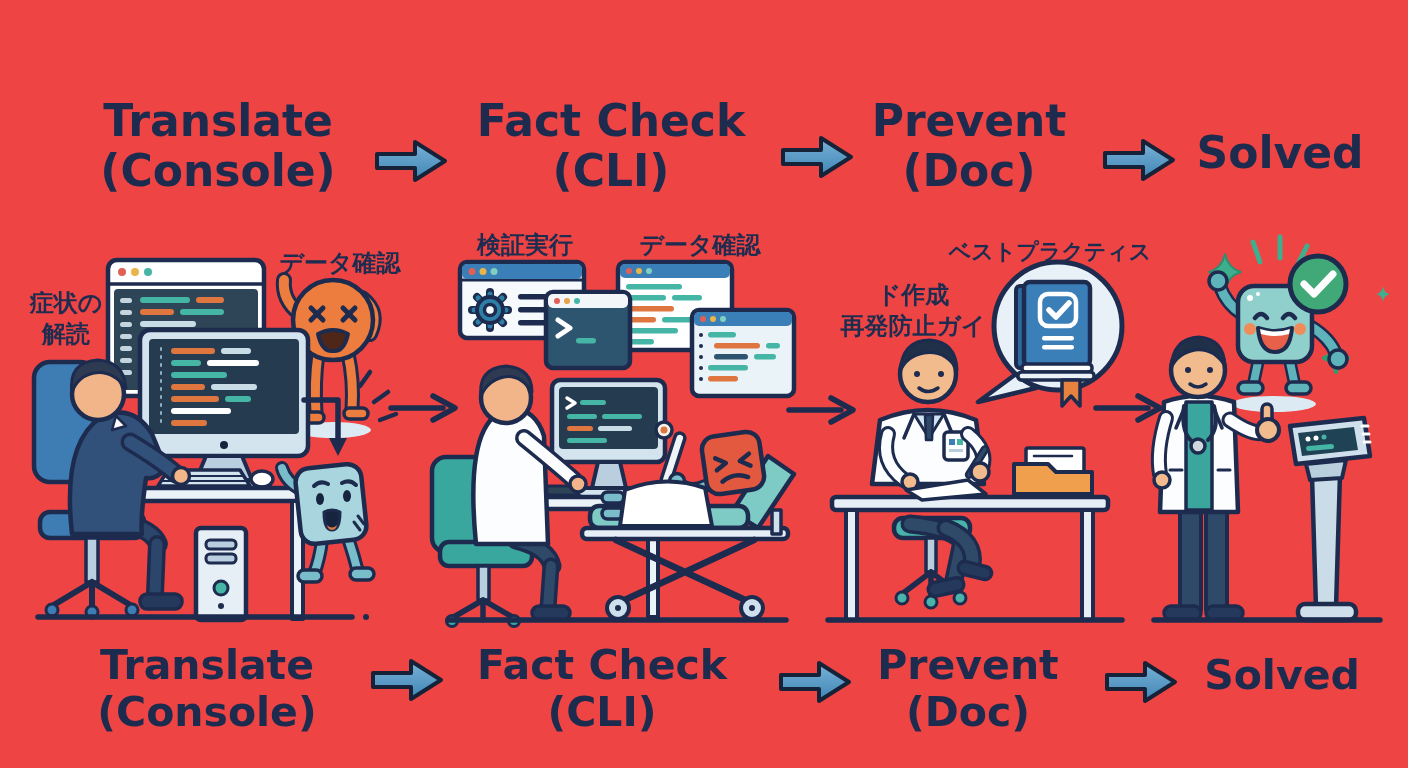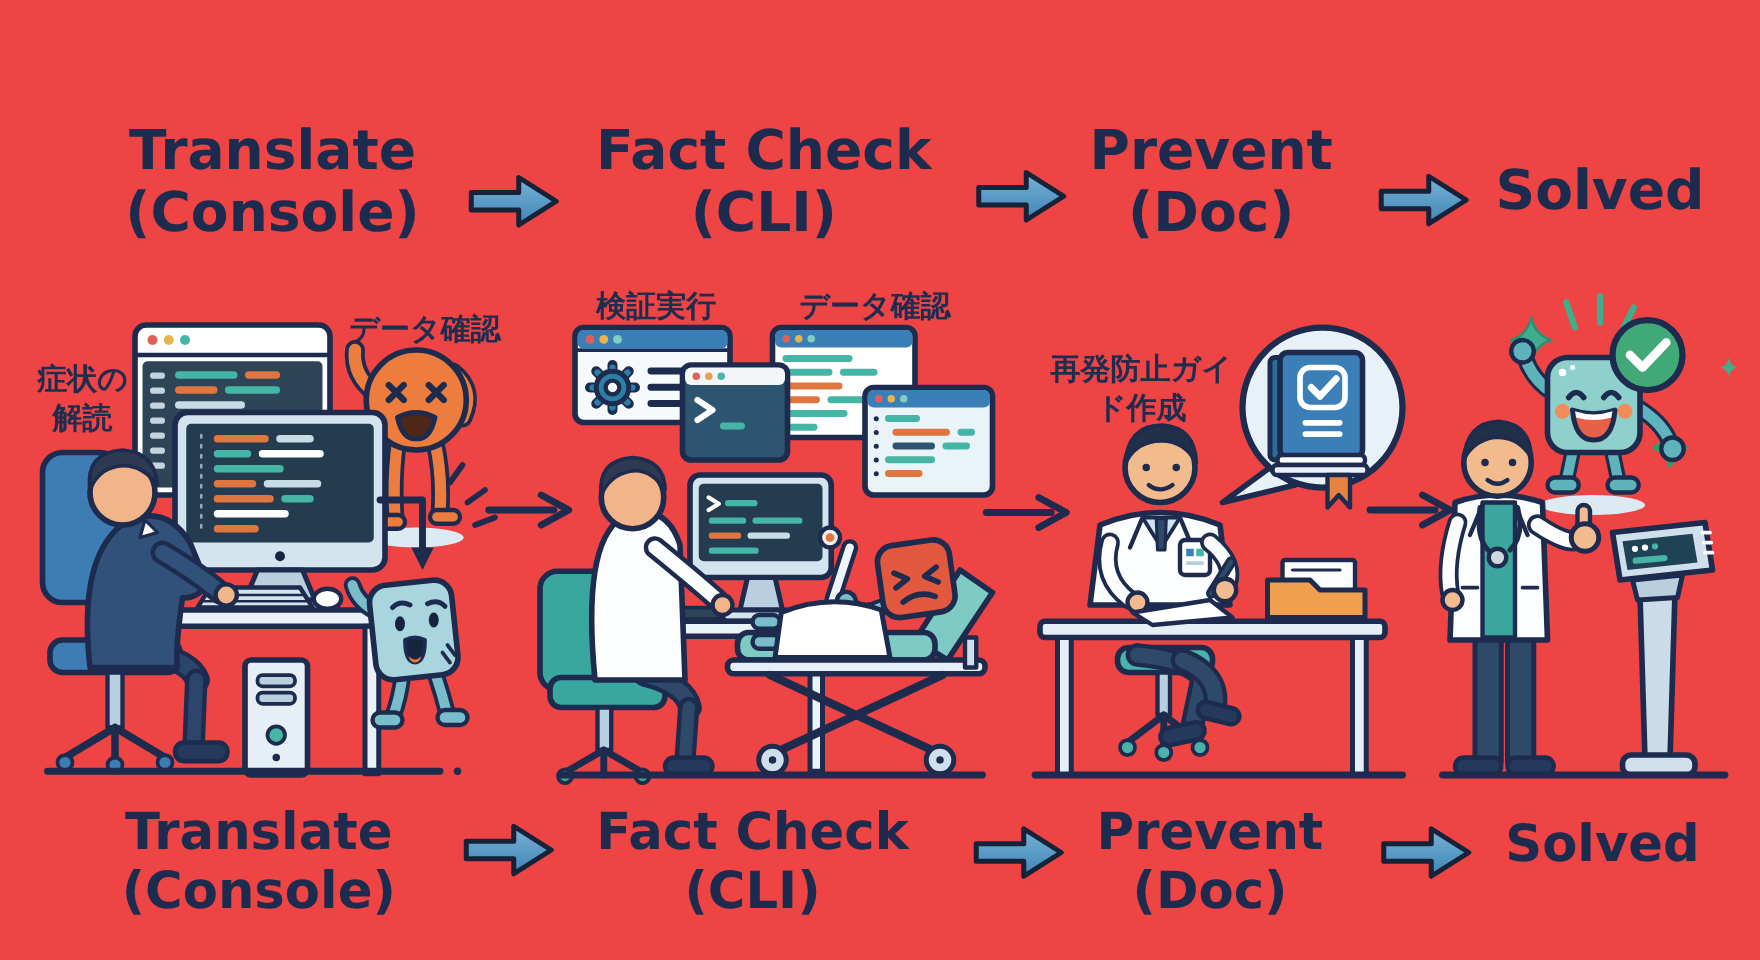--- a/index.html
+++ b/index.html
@@ -62,23 +62,24 @@
     <span></span>
   </div>
 
   <div class="jp-label" style="left:278px;top:248px;width:124px;font-size:24px">データ確認</div>
   <div class="jp-label" style="left:20px;top:288px;width:92px;font-size:24px">
     <div>症状の</div>
     <div>解読</div>
   </div>
   <div class="jp-label" style="left:475px;top:230px;width:100px;font-size:24px">検証実行</div>
   <div class="jp-label" style="left:638px;top:230px;width:124px;font-size:24px">データ確認</div>
+  <div class="jp-label" style="left:948px;top:238px;width:204px;font-size:22px">ベストプラクティス</div>
   <div class="jp-label" style="left:838px;top:280px;width:150px;font-size:24px">
+    <div>ド作成</div>
     <div>再発防止ガイ</div>
-    <div>ド作成</div>
   </div>
 
   <div class="panel" style="left:0;top:222px">
   <svg width="420" height="418" viewBox="0 0 420 418" stroke-linecap="round" stroke-linejoin="round">
 
     <g>
       <rect x="108" y="38" width="156" height="136" rx="9" fill="#ffffff" stroke="#1d2b4f" stroke-width="4.5"></rect>
       <line x1="110" y1="62" x2="262" y2="62" stroke="#1d2b4f" stroke-width="3.5"></line>
       <circle cx="122" cy="50" r="4" fill="#e06055"></circle>
       <circle cx="135" cy="50" r="4" fill="#e8b54a"></circle>

